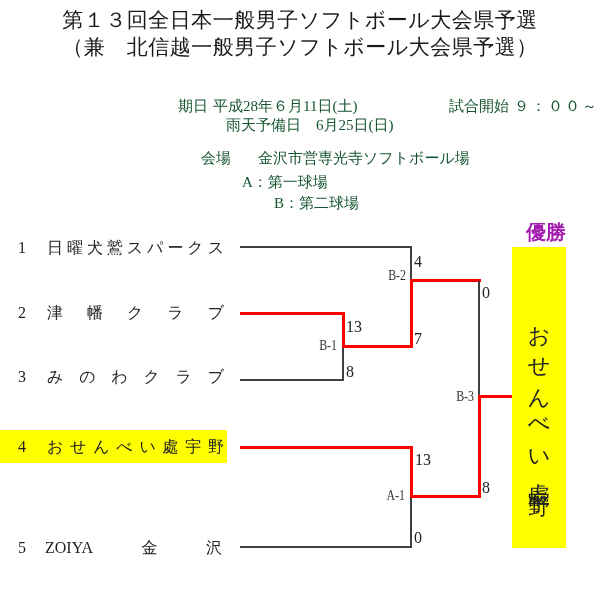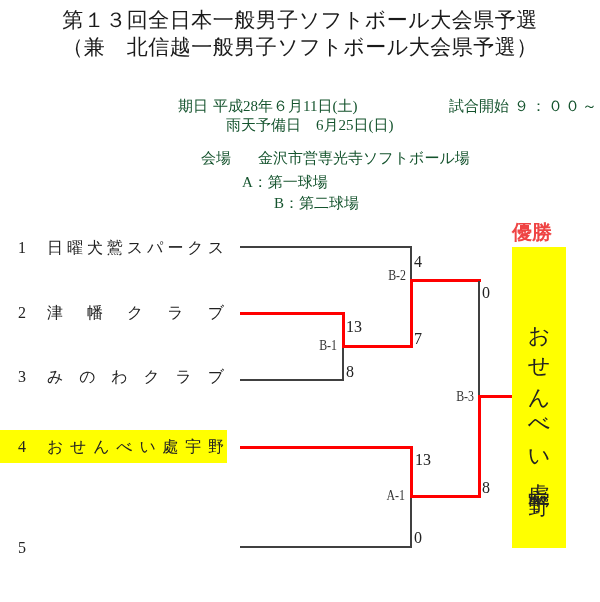--- a/index.html
+++ b/index.html
@@ -19,21 +19,21 @@
   .tname { position:absolute; left:47px; width:177px; top:0; display:flex; justify-content:space-between; }
 
   .hl { position:absolute; height:2px; background:#404040; }
   .hl.red { height:3px; background:#ff0000; }
   .vl { position:absolute; width:2px; background:#404040; }
   .vl.red { width:3px; background:#ff0000; }
 
   .score { font-size:16px; line-height:18px; color:#222; }
   .mlabel { font-size:14px; line-height:16px; color:#333; text-align:right; width:40px; transform:scaleX(0.85); transform-origin:right center; }
 
-  .champ-label { left:512px; width:54px; top:220px; text-align:left; font-size:20px; line-height:24px; font-weight:bold; color:#ef4444; }
+  .champ-label { left:512px; width:54px; top:220px; text-align:right; font-size:20px; line-height:24px; font-weight:bold; color:#a21caf; }
   .champ-box { left:512px; top:247px; width:54px; height:301px; background:#ffff00; display:flex; align-items:center; justify-content:center; }
   .champ-name { writing-mode:vertical-rl; text-orientation:upright; font-size:22px; letter-spacing:6px; color:#222; }
 </style>
 </head>
 <body>
 
 <div class="abs title l1">第１３回全日本一般男子ソフトボール大会県予選</div>
 <div class="abs title l2">（兼　北信越一般男子ソフトボール大会県予選）</div>
 
 <div>
@@ -97,20 +97,25 @@
     <span>べ</span>
     <span>い</span>
     <span>處</span>
     <span>宇</span>
     <span>野</span>
   </span>
 </div>
 
 <div class="abs team-row" style="top:537px;">
   <span class="seed">5</span>
+  <span class="tname" style="left:45px;">
+    <span>ZOIYA</span>
+    <span>金</span>
+    <span>沢</span>
+  </span>
 </div>
 
 <div>
 
   <div class="hl" style="left:240px; top:246px; width:171px;"></div>
   <div class="hl red" style="left:240px; top:312px; width:104px;"></div>
   <div class="hl" style="left:240px; top:379px; width:104px;"></div>
   <div class="hl red" style="left:240px; top:446px; width:172px;"></div>
   <div class="hl" style="left:240px; top:546px; width:172px;"></div>
 

